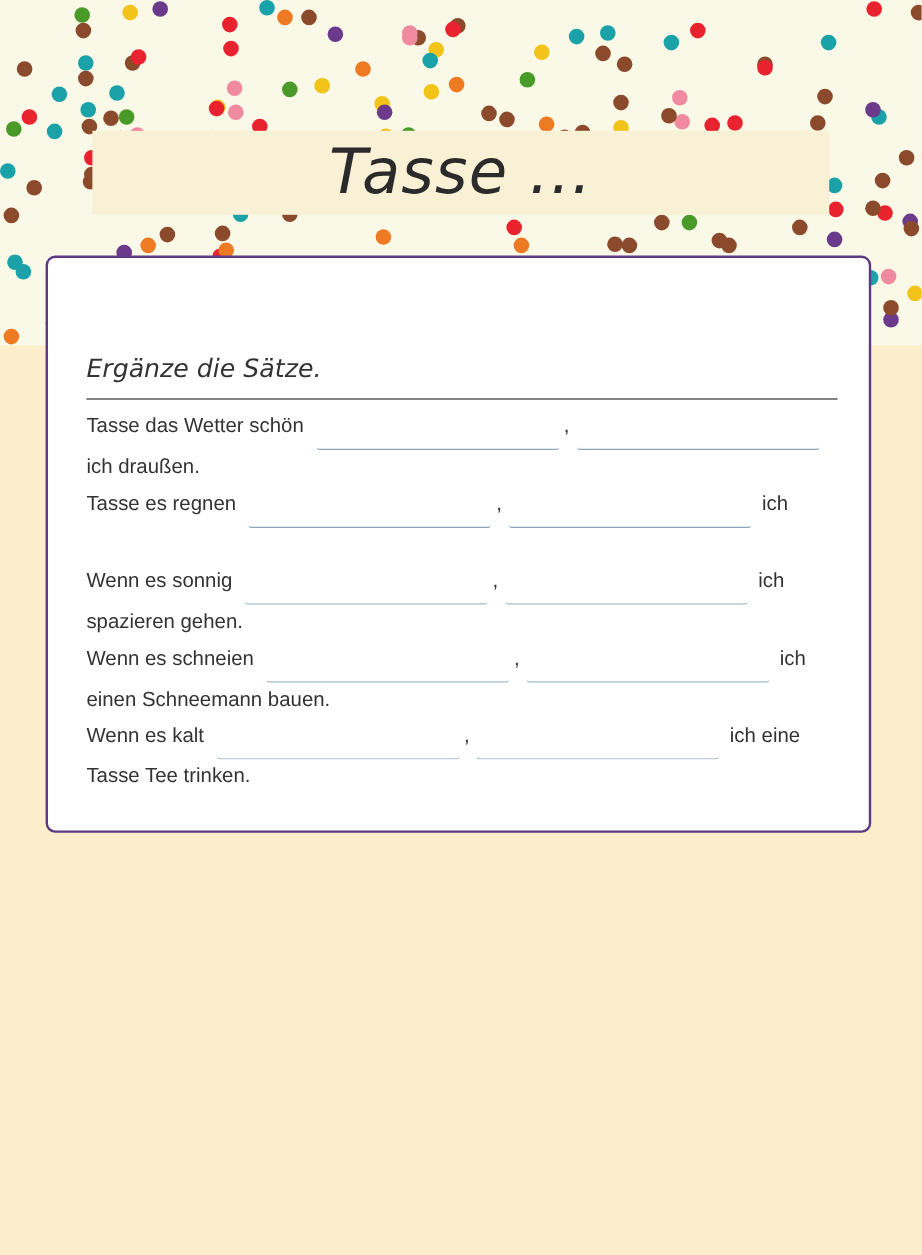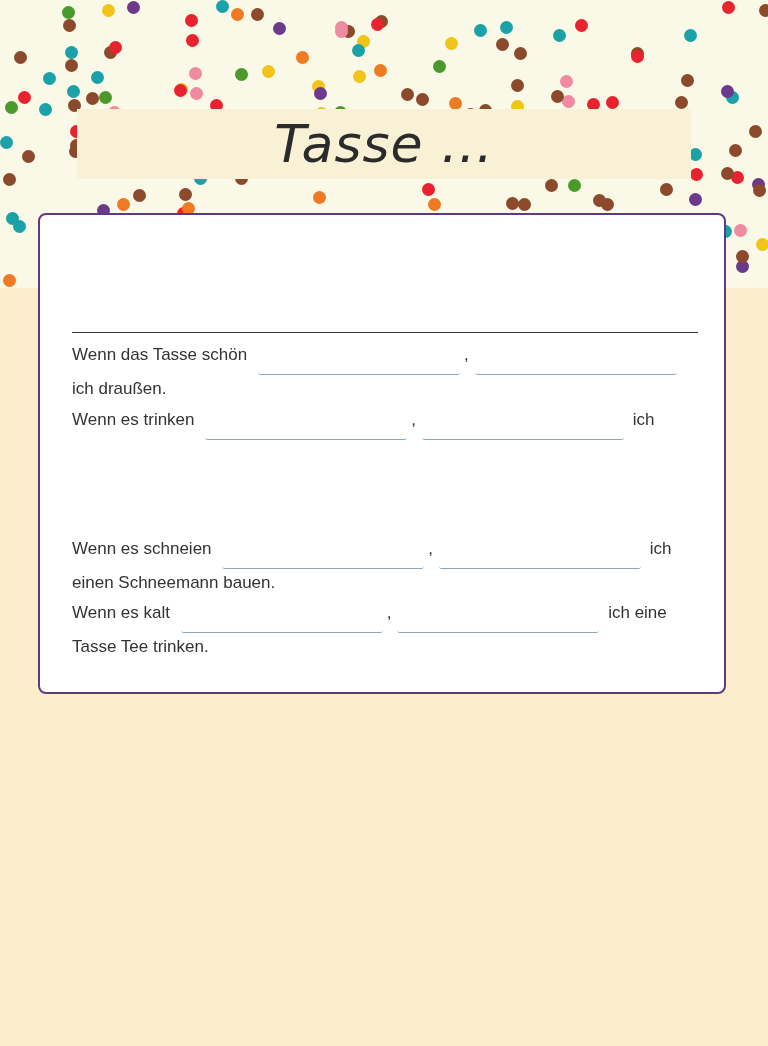--- a/index.html
+++ b/index.html
@@ -218,34 +218,41 @@
     <div class="dot" style="left: 189.743px; top: 87.2335px; background: rgb(240, 138, 160);"></div>
     <div class="dot" style="left: 721.987px; top: 0.514918px; background: rgb(232, 35, 47);"></div>
     <div class="dot" style="left: 239.139px; top: 232.037px; background: rgb(240, 138, 160);"></div>
   </div>
 
 <div class="title-box">
   <span class="title-text">Tasse ...</span>
 </div>
 
 <div class="card">
+  <div class="instr">Ergänze die Sätze.</div>
   <div class="rule"></div>
 
   <div class="sent" style="top:126px">
-    <span>Wenn das Tasse schön</span>
+    <span>Tasse das Wetter schön</span>
     <input class="blank" style=""><span>,</span><input class="blank" style=""><br>
     <span>ich draußen.</span>
   </div>
 
   <div class="sent" style="top:191px">
-    <span>Wenn es trinken</span>
+    <span>Tasse es regnen</span>
     <input class="blank" style=""><span>,</span><input class="blank" style="">
     <span>ich</span><br>
   </div>
 
+  <div class="sent" style="top:255px">
+    <span>Wenn es sonnig</span>
+    <input class="blank" style=""><span>,</span><input class="blank" style="">
+    <span>ich</span><br>
+    <span>spazieren gehen.</span>
+  </div>
 
   <div class="sent" style="top:320px">
     <span>Wenn es schneien</span>
     <input class="blank" style=""><span>,</span><input class="blank" style="">
     <span>ich</span><br>
     <span>einen Schneemann bauen.</span>
   </div>
 
   <div class="sent" style="top:384px">
     <span>Wenn es kalt</span>

